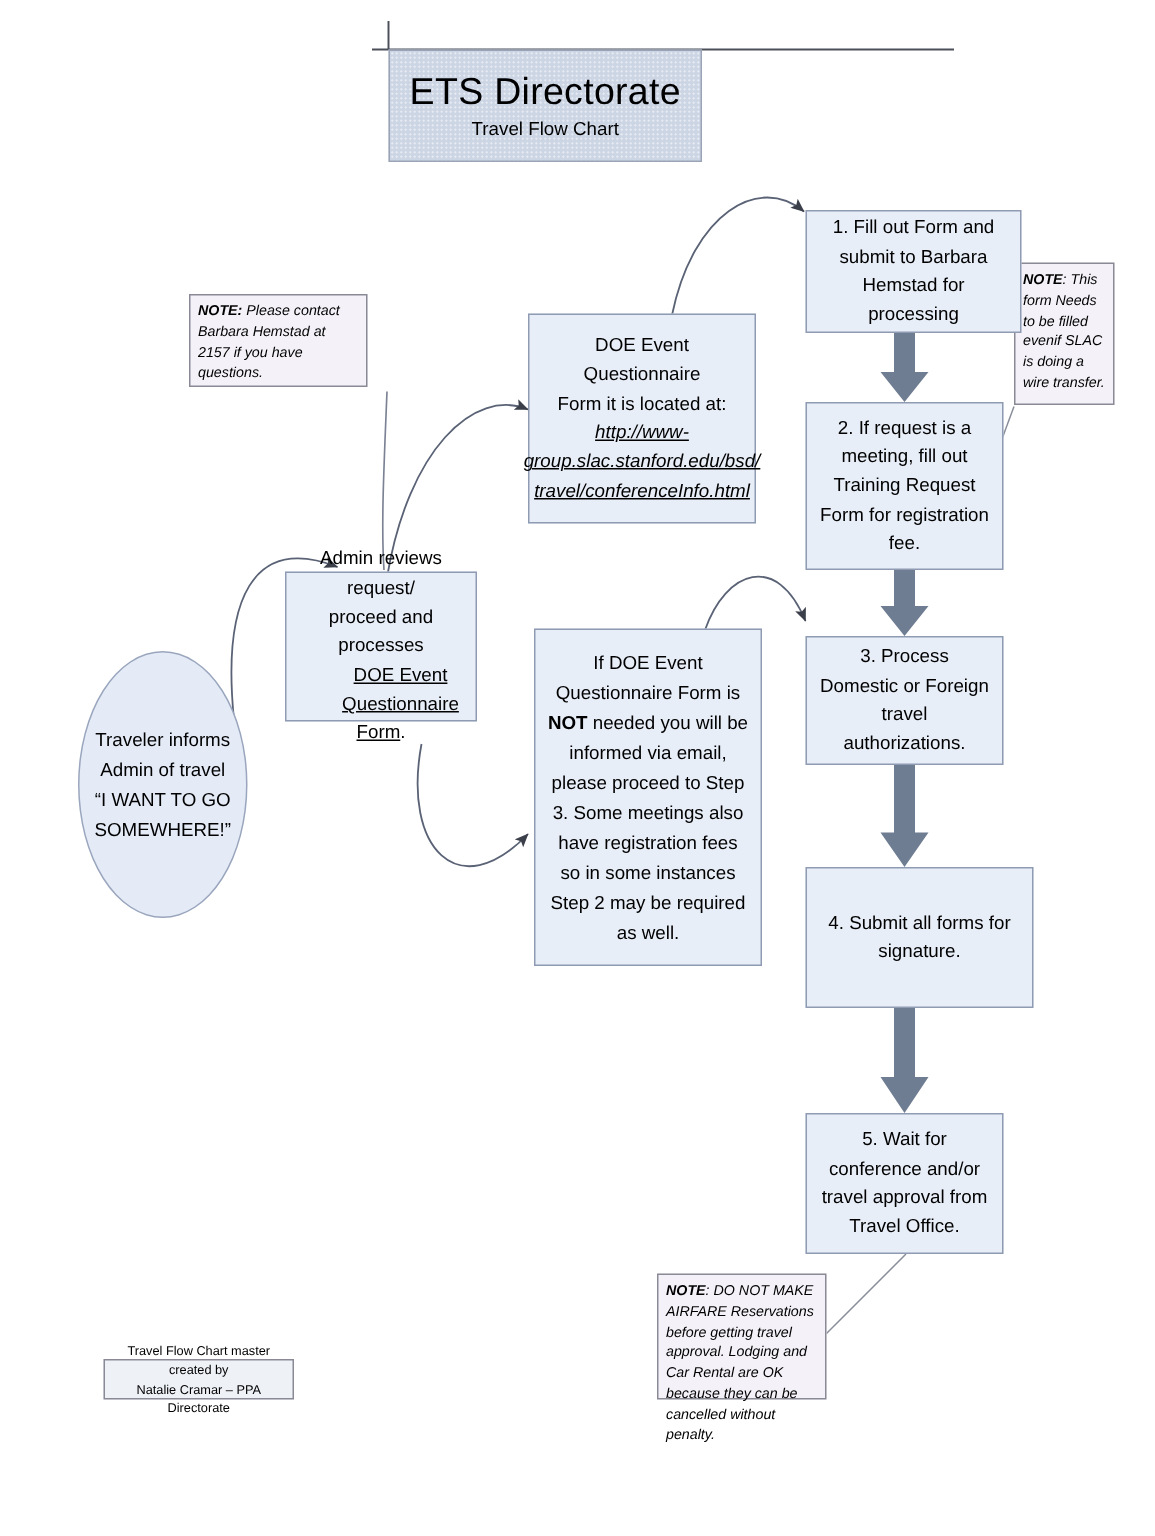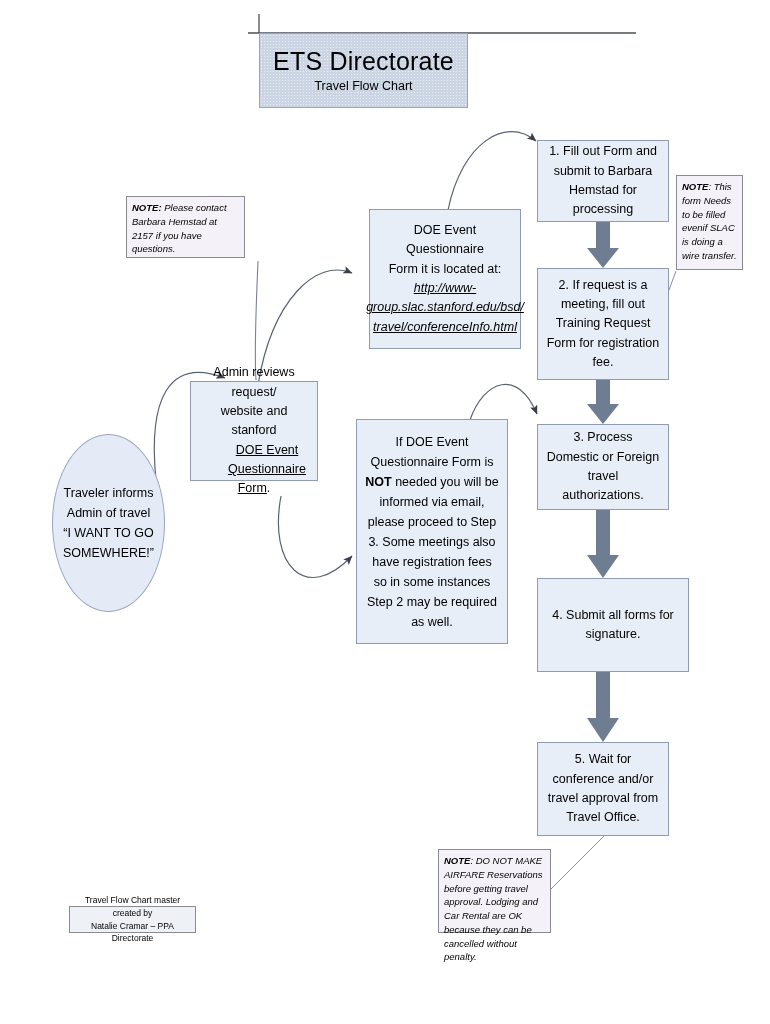--- a/index.html
+++ b/index.html
@@ -134,38 +134,38 @@
   <div class="node note" style="left:438px;top:849px;width:113px;height:84px;">
     <span class="b">NOTE</span><span>: DO NOT MAKE AIRFARE Reservations before getting travel approval. Lodging and Car Rental are OK because they can be cancelled without penalty.</span>
   </div>
 
   <div class="node ellipse" style="left:52px;top:434px;width:113px;height:178px;">
     <span>Traveler informs Admin of travel “I WANT TO GO SOMEWHERE!”</span>
   </div>
 
   <div class="node pbox" style="left:190px;top:381px;width:128px;height:100px;flex-direction:column;">
     <div>Admin reviews request/</div>
-    <div>website and stanford</div>
+    <div>proceed and processes</div>
     <div class="u">DOE Event</div>
     <div><span class="u">Questionnaire Form</span><span>.</span></div>
   </div>
 
-  <div class="node pbox" style="left:369px;top:209px;width:152px;height:140px;flex-direction:column;">
+  <div class="node pbox" style="left:352px;top:209px;width:152px;height:140px;flex-direction:column;">
     <div>DOE Event Questionnaire</div>
     <div>Form it is located at:</div>
     <div class="link">http://www-</div>
     <div class="link">group.slac.stanford.edu/bsd/</div>
     <div class="link">travel/conferenceInfo.html</div>
   </div>
 
   <div class="node pbox tall" style="left:356px;top:419px;width:152px;height:225px;">
     <span><span>If DOE Event Questionnaire Form is </span><span class="b">NOT</span><span> needed you will be informed via email, please proceed to Step 3. Some meetings also have registration fees so in some instances Step 2 may be required as well.</span></span>
   </div>
 
-  <div class="node pbox" style="left:537px;top:140px;width:132px;height:82px;">
+  <div class="node pbox" style="left:537px;top:140px;width:144px;height:82px;">
     <span>1. Fill out Form and submit to Barbara Hemstad for processing</span>
   </div>
 
   <div class="node pbox" style="left:537px;top:268px;width:132px;height:112px;">
     <span>2. If request is a meeting, fill out Training Request Form for registration fee.</span>
   </div>
 
   <div class="node pbox" style="left:537px;top:424px;width:132px;height:86px;">
     <span>3. Process Domestic or Foreign travel authorizations.</span>
   </div>

